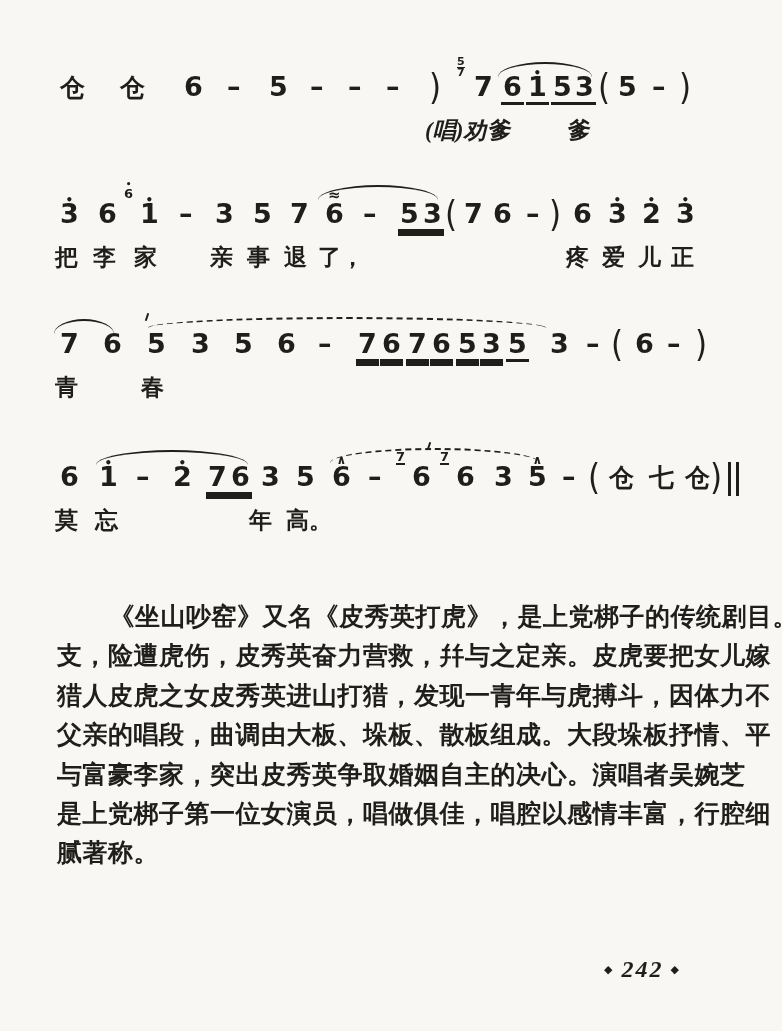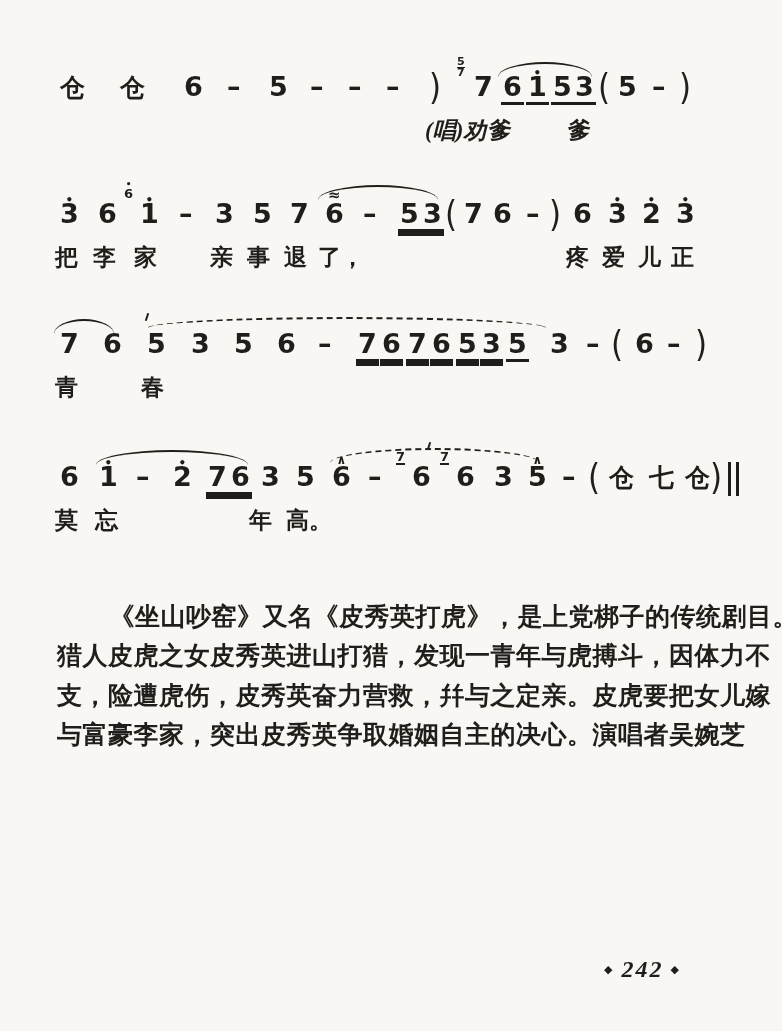--- a/index.html
+++ b/index.html
@@ -189,23 +189,26 @@
         <span class="note finalbar" style="left: 728px;"></span>
         <span class="lyric" style="left: 55px;">莫</span>
         <span class="lyric" style="left: 95px;">忘</span>
         <span class="lyric" style="left: 249px;">年</span>
         <span class="lyric" style="left: 286px;">高。</span>
       </div>
   </div>
 
   <div class="para">
     <div class="pline first">《坐山吵窑》又名《皮秀英打虎》，是上党梆子的传统剧目。</div>
+    <div class="pline">支，险遭虎伤，皮秀英奋力营救，幷与之定亲。皮虎要把女儿嫁</div>
     <div class="pline">猎人皮虎之女皮秀英进山打猎，发现一青年与虎搏斗，因体力不</div>
-    <div class="pline">支，险遭虎伤，皮秀英奋力营救，幷与之定亲。皮虎要把女儿嫁</div>
+    <div class="pline">父亲的唱段，曲调由大板、垛板、散板组成。大段垛板抒情、平</div>
     <div class="pline">与富豪李家，突出皮秀英争取婚姻自主的决心。演唱者吴婉芝</div>
+    <div class="pline">是上党梆子第一位女演员，唱做俱佳，唱腔以感情丰富，行腔细</div>
+    <div class="pline last">腻著称。</div>
   </div>
 
   <div class="footer">
     <span class="diamond">◆</span>
     <span class="pgnum">242</span>
     <span class="diamond">◆</span>
   </div>
 
 </div>
 

